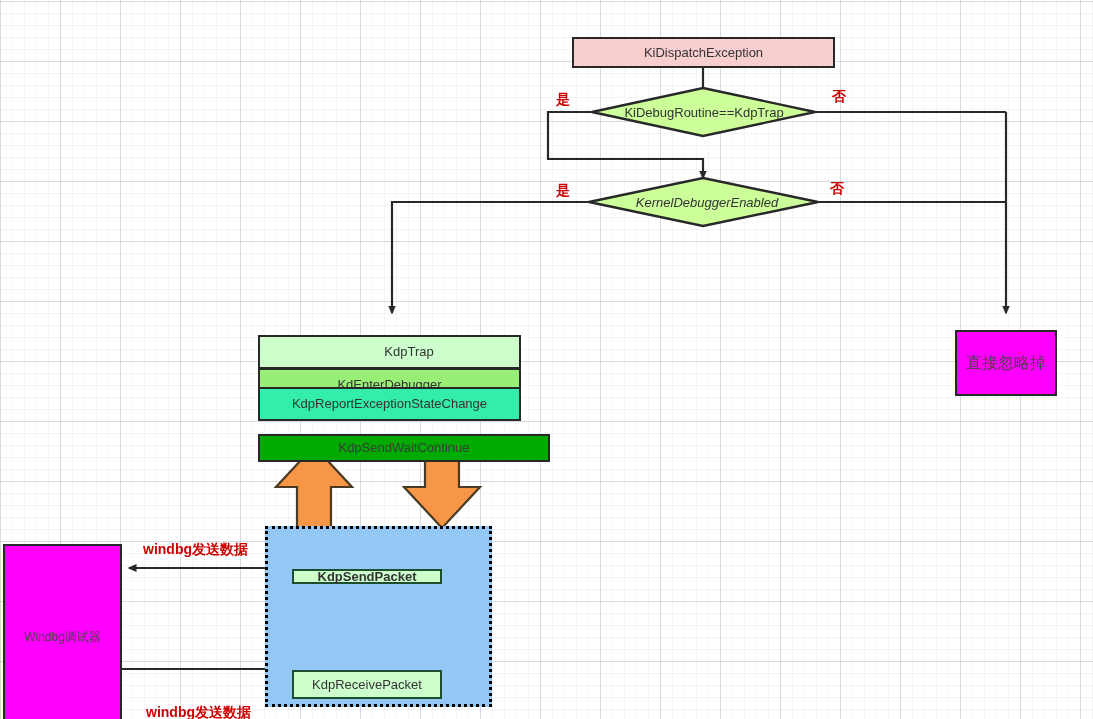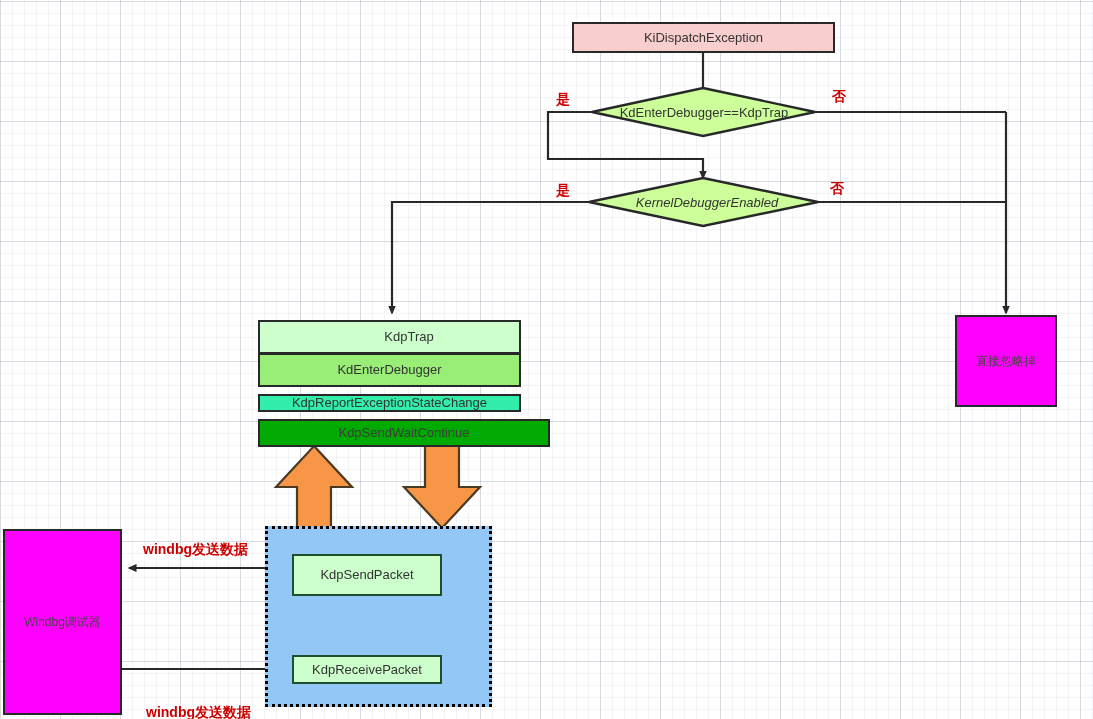--- a/index.html
+++ b/index.html
@@ -25,20 +25,21 @@
 
   .node{
     position:absolute;
     box-sizing:border-box;
     display:flex;align-items:center;justify-content:center;
     text-align:center;
     color:#333333;
     font-size:13px;
     line-height:1.2;
     border:2px solid #282828;
+    margin-top:15px;
   }
   .node.pink{background:#f8cece;}
   .node.magenta{background:#ff00ff;color:#444444;}
   .node.g1{background:#ccffcc;padding-left:39px;}
   .node.g2{background:#99ee77;justify-content:center;}
   .node.g3{background:#33eeaa;}
   .node.g4{background:#00aa00;color:#3b3b3b;}
   .node.lite{background:#ccffcc;border:2px solid #1d4f2e;}
 
   .diamond-wrap{position:absolute;}
@@ -98,51 +99,51 @@
     <polygon points="314,446 352,487 331,487 331,534 297,534 297,487 276,487" fill="#f79646" stroke="#4a3a22" stroke-width="2.2"></polygon>
 
     <polygon points="442,528 404,487 425,487 425,444 459,444 459,487 480,487" fill="#f79646" stroke="#4a3a22" stroke-width="2.2"></polygon>
   </svg>
 
   <div class="node pink" style="left:572px;top:22px;width:263px;height:31px;">
     <span>KiDispatchException</span>
   </div>
 
   <div class="diamond-wrap" style="left:592px;top:88px;width:224px;height:48px;">
-    <div class="label">KdEnterDebugger==KdpTrap</div>
+    <div class="label">KiDebugRoutine==KdpTrap</div>
   </div>
   <div class="diamond-wrap" style="left:592px;top:178px;width:230px;height:48px;font-style:italic;">
     <div class="label">KernelDebuggerEnabled</div>
   </div>
 
   <div class="edge-label cn" style="left:556px;top:91px;">是</div>
   <div class="edge-label cn" style="left:832px;top:88px;">否</div>
   <div class="edge-label cn" style="left:556px;top:182px;">是</div>
   <div class="edge-label cn" style="left:830px;top:180px;">否</div>
 
-  <div class="node magenta" style="left:955px;top:315px;width:102px;height:92px;font-size:12px;">
+  <div class="node magenta" style="left:955px;top:315px;width:102px;height:66px;font-size:16px;">
     <span>直接忽略掉</span>
   </div>
 
   <div class="node g1" style="left:258px;top:320px;width:263px;height:34px;">
     <span>KdpTrap</span>
   </div>
   <div class="node g2" style="left:258px;top:353px;width:263px;height:34px;">
     <span>KdEnterDebugger</span>
   </div>
-  <div class="node g3" style="left:258px;top:394px;width:263px;height:18px;">
+  <div class="node g3" style="left:258px;top:372px;width:263px;height:34px;">
     <span>KdpReportExceptionStateChange</span>
   </div>
   <div class="node g4" style="left:258px;top:419px;width:292px;height:28px;">
     <span>KdpSendWaitContinue</span>
   </div>
 
   <div class="region" style="left:265px;top:526px;width:227px;height:181px;"></div>
 
-  <div class="node lite" style="left:292px;top:554px;width:150px;height:42px;">
+  <div class="node lite" style="left:292px;top:554px;width:150px;height:15px;font-weight:bold;">
     <span>KdpSendPacket</span>
   </div>
   <div class="node lite" style="left:292px;top:655px;width:150px;height:29px;">
     <span>KdpReceivePacket</span>
   </div>
 
   <div class="node magenta" style="left:3px;top:529px;width:119px;height:186px;font-size:12px;justify-content:center;">
     <span>Windbg调试器</span>
   </div>
 

